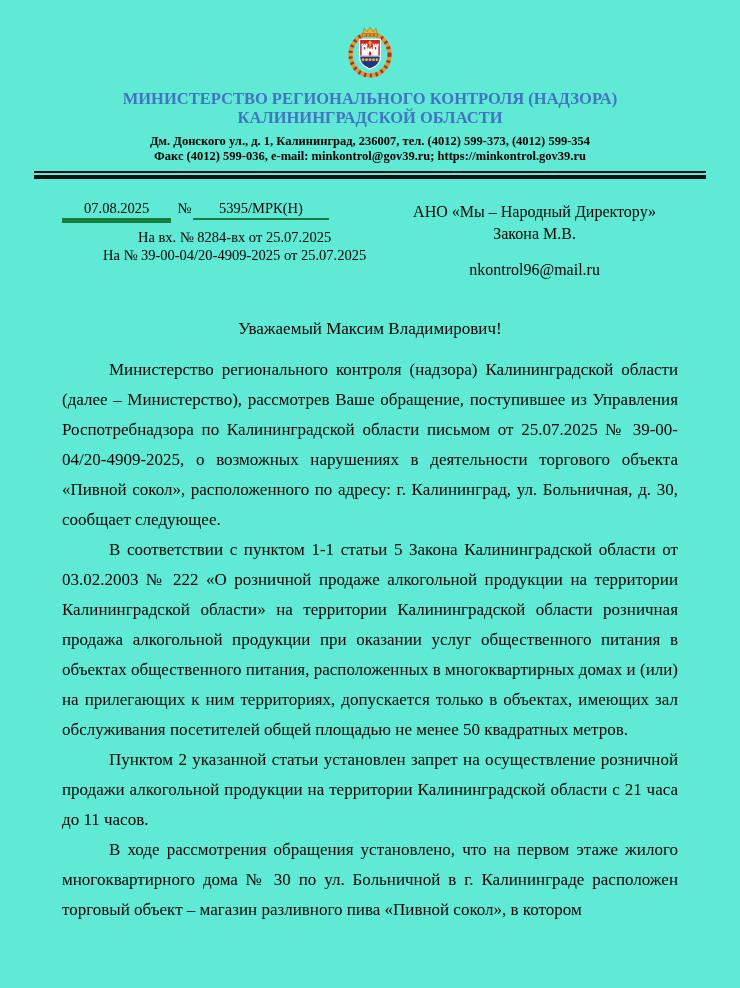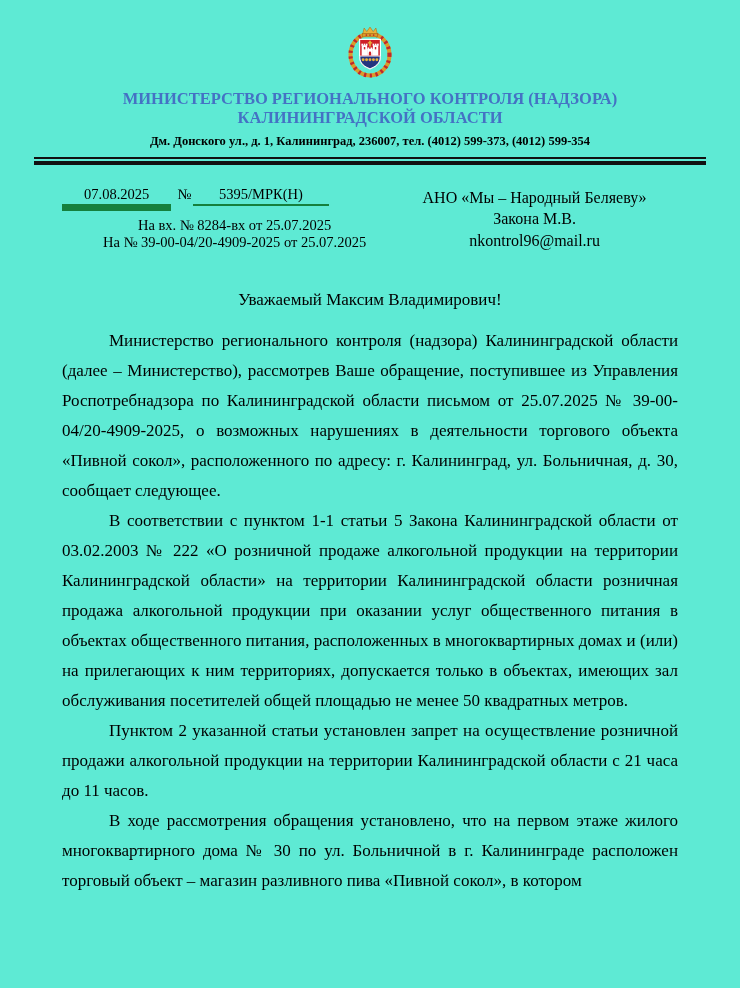--- a/index.html
+++ b/index.html
@@ -36,33 +36,33 @@
   .rule-thick { height: 4px; background: #111; margin-top: 2px; }
 
   
   .ref-row {
     display: flex;
     justify-content: space-between;
     margin: 21px 62px 0 62px;
   }
   .ref-left { width: 335px; font-size: 14.5px; }
   .date-line { display: flex; align-items: baseline; white-space: nowrap; }
-  .u-date { border-bottom: 7px solid #15803d; padding: 0 22px 1px 22px; }
+  .u-date { border-bottom: 5px solid #15803d; padding: 0 22px 1px 22px; }
   .no-label { margin: 0 2px 0 6px; }
   .u-number { border-bottom: 2px solid #15803d; padding: 0 26px 1px 26px; }
   .incoming { margin-top: 6px; padding-left: 16px; line-height: 17.5px; text-align: center; }
 
   .addressee {
     width: 292px;
     text-align: center;
     font-size: 16px;
     line-height: 21.5px;
     padding-top: 1px;
   }
-  .addressee-email { }
+  .addressee-email { margin-top: 15px; }
 
   
   .letter-body { margin: 38px 62px 0 62px; }
   .salutation {
     text-align: center;
     font-size: 17px;
     margin: 0 0 16px 0;
   }
   .para {
     text-align: justify;
@@ -119,20 +119,21 @@
       <circle cx="39.6" cy="37.6" r="1.6" fill="#E8B33C"></circle>
     </svg>
 
     <div class="ministry-title">
       <div>МИНИСТЕРСТВО РЕГИОНАЛЬНОГО КОНТРОЛЯ (НАДЗОРА)</div>
       <div>КАЛИНИНГРАДСКОЙ ОБЛАСТИ</div>
     </div>
 
     <div class="hq-address">
       <div>Дм. Донского ул., д. 1, Калининград, 236007, тел. (4012) 599-373, (4012) 599-354</div>
+      <div>Факс (4012) 599-036, e-mail: minkontrol@gov39.ru; https://minkontrol.gov39.ru</div>
     </div>
   </div>
 
   <div class="rule-wrap">
     <div class="rule-thin"></div>
     <div class="rule-thick"></div>
   </div>
 
   <div class="ref-row">
     <div class="ref-left">
@@ -141,21 +142,21 @@
         <span class="no-label">№</span>
         <span class="u-number">5395/МРК(Н)</span>
       </div>
       <div class="incoming">
         <div>На вх. № 8284-вх от 25.07.2025</div>
         <div>На № 39-00-04/20-4909-2025 от 25.07.2025</div>
       </div>
     </div>
 
     <div class="addressee">
-      <div>АНО «Мы – Народный Беляеву»</div>
+      <div>АНО «Мы – Народный Директору»</div>
       <div>Закона М.В.</div>
       <div class="addressee-email">nkontrol96@mail.ru</div>
     </div>
   </div>
 
   <div class="letter-body">
     <div class="salutation">Уважаемый Максим Владимирович!</div>
     <p class="para">Министерство регионального контроля (надзора) Калининградской области (далее – Министерство), рассмотрев Ваше обращение, поступившее из Управления Роспотребнадзора по Калининградской области письмом от 25.07.2025 № 39-00-04/20-4909-2025, о возможных нарушениях в деятельности торгового объекта «Пивной сокол», расположенного по адресу: г. Калининград, ул. Больничная, д. 30, сообщает следующее.</p>
     <p class="para">В соответствии с пунктом 1-1 статьи 5 Закона Калининградской области от 03.02.2003 № 222 «О розничной продаже алкогольной продукции на территории Калининградской области» на территории Калининградской области розничная продажа алкогольной продукции при оказании услуг общественного питания в объектах общественного питания, расположенных в многоквартирных домах и (или) на прилегающих к ним территориях, допускается только в объектах, имеющих зал обслуживания посетителей общей площадью не менее 50 квадратных метров.</p>
     <p class="para">Пунктом 2 указанной статьи установлен запрет на осуществление розничной продажи алкогольной продукции на территории Калининградской области с 21 часа до 11 часов.</p>

